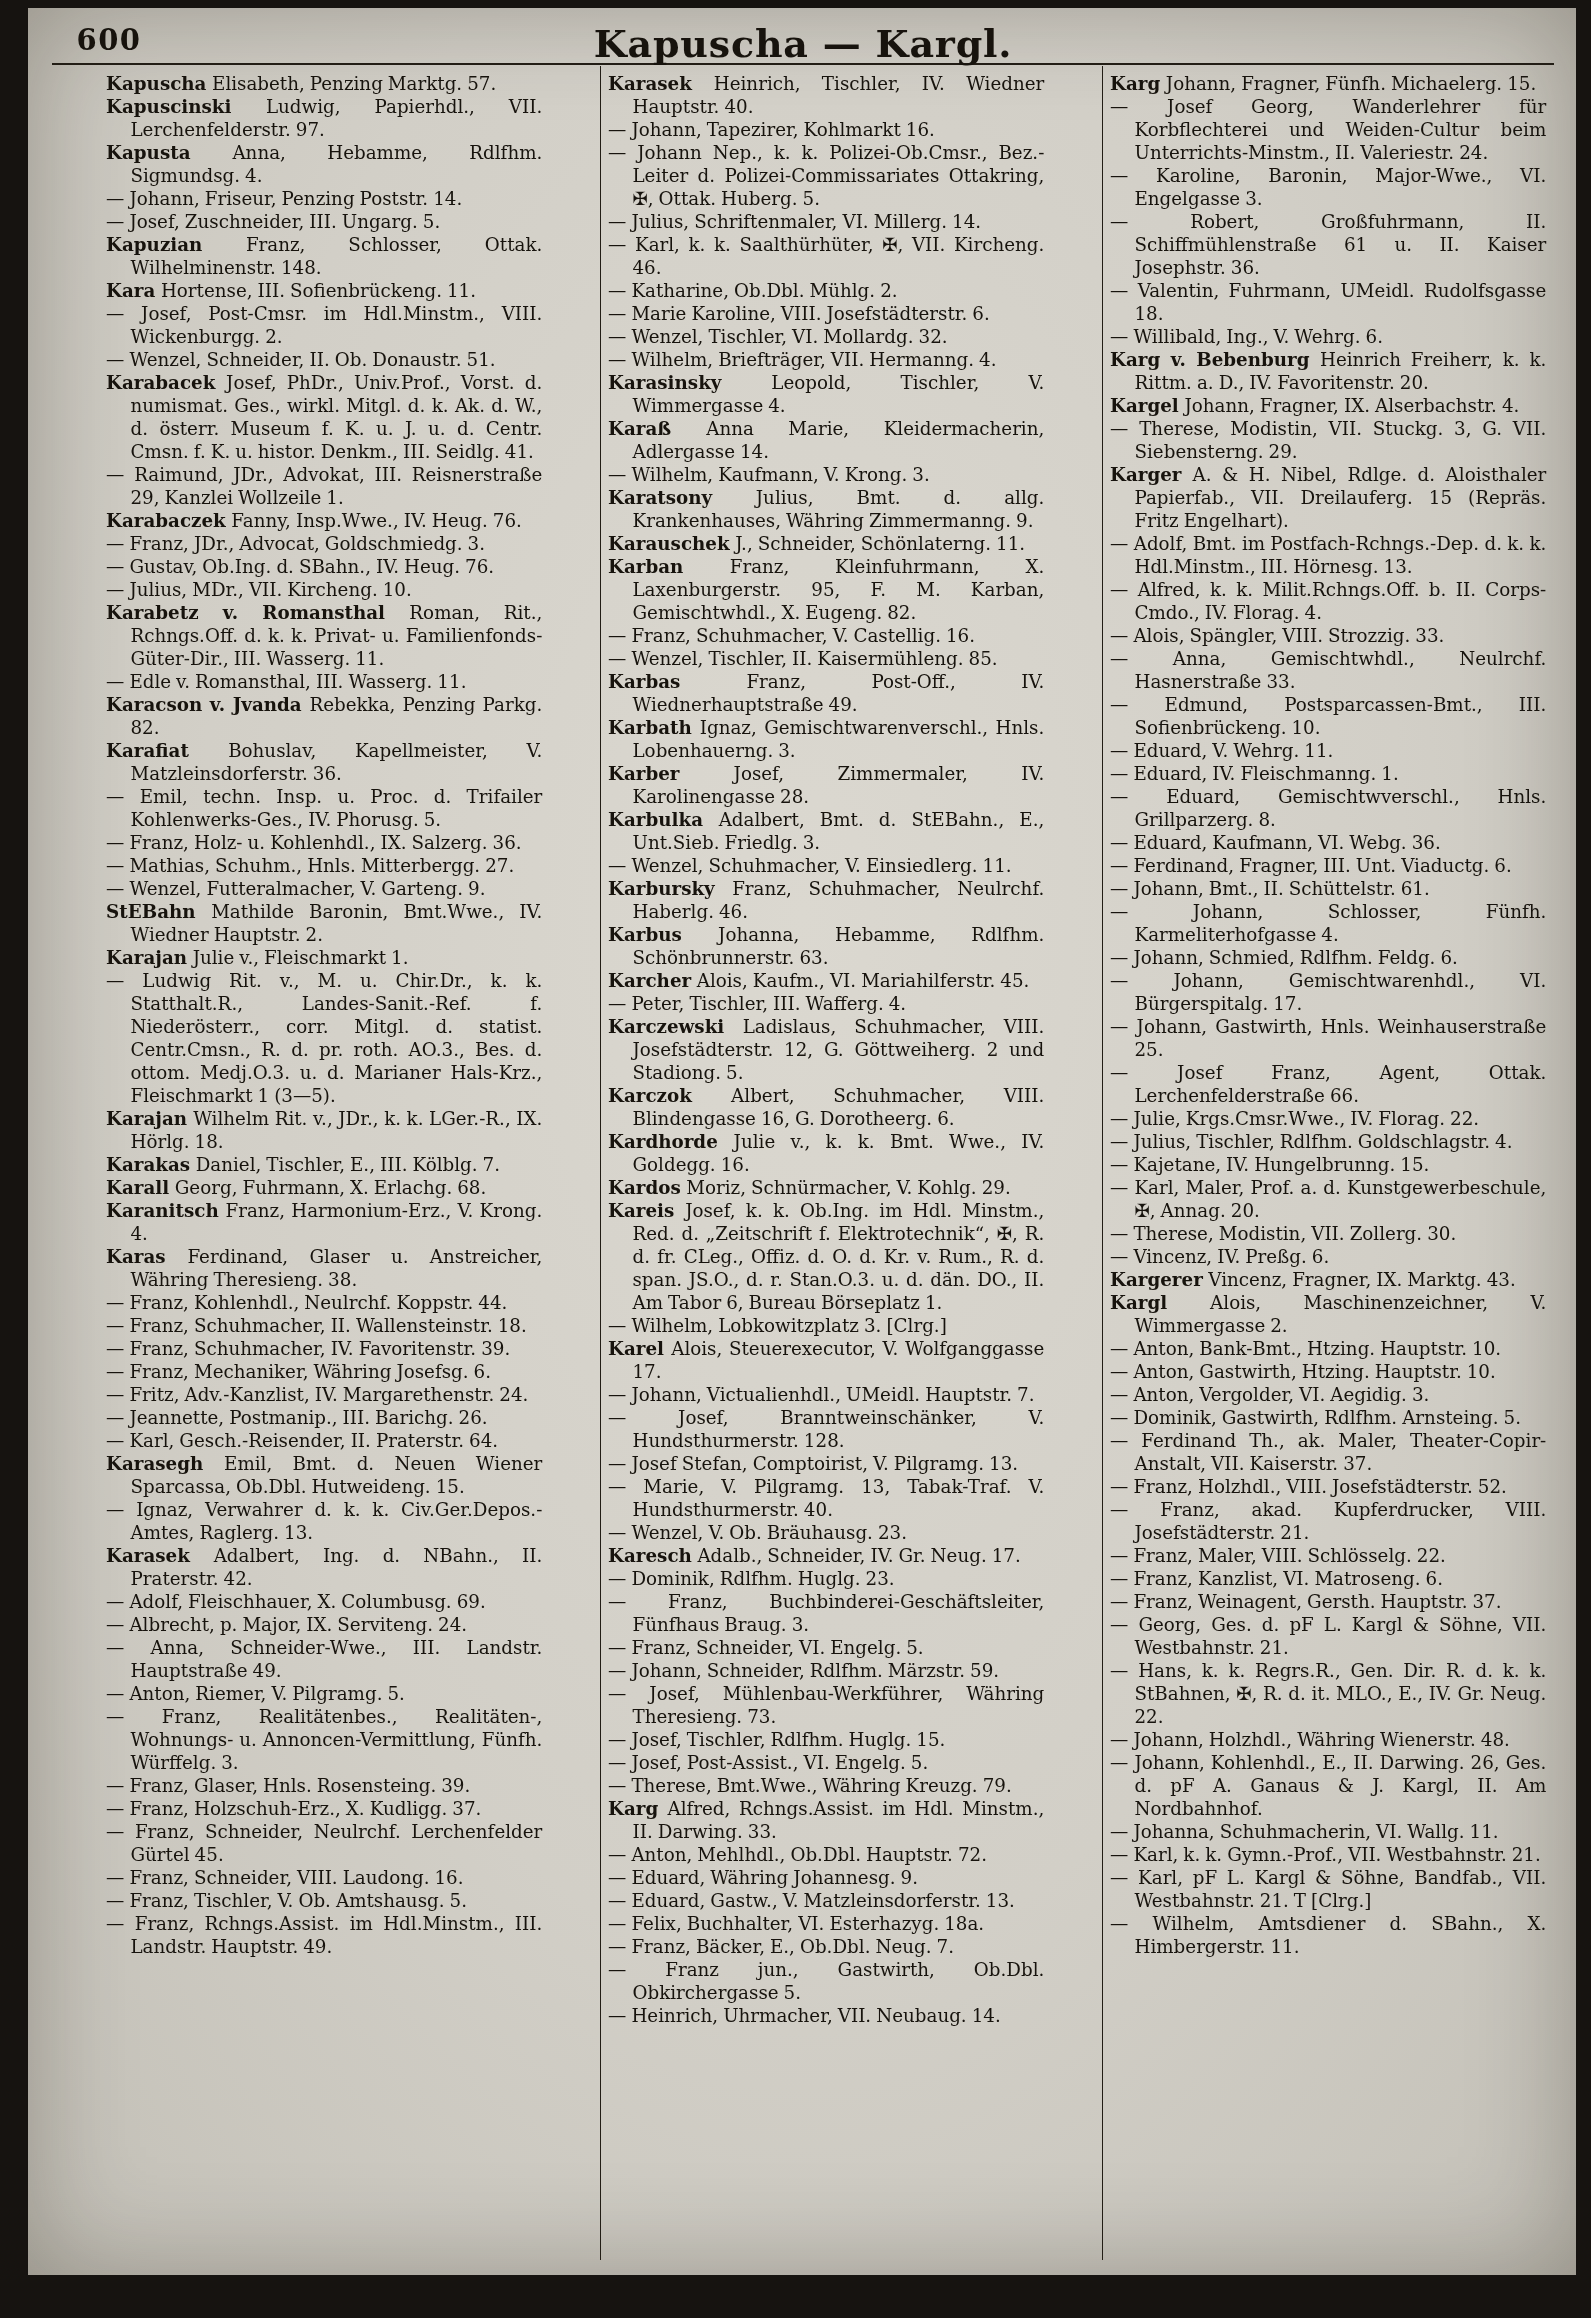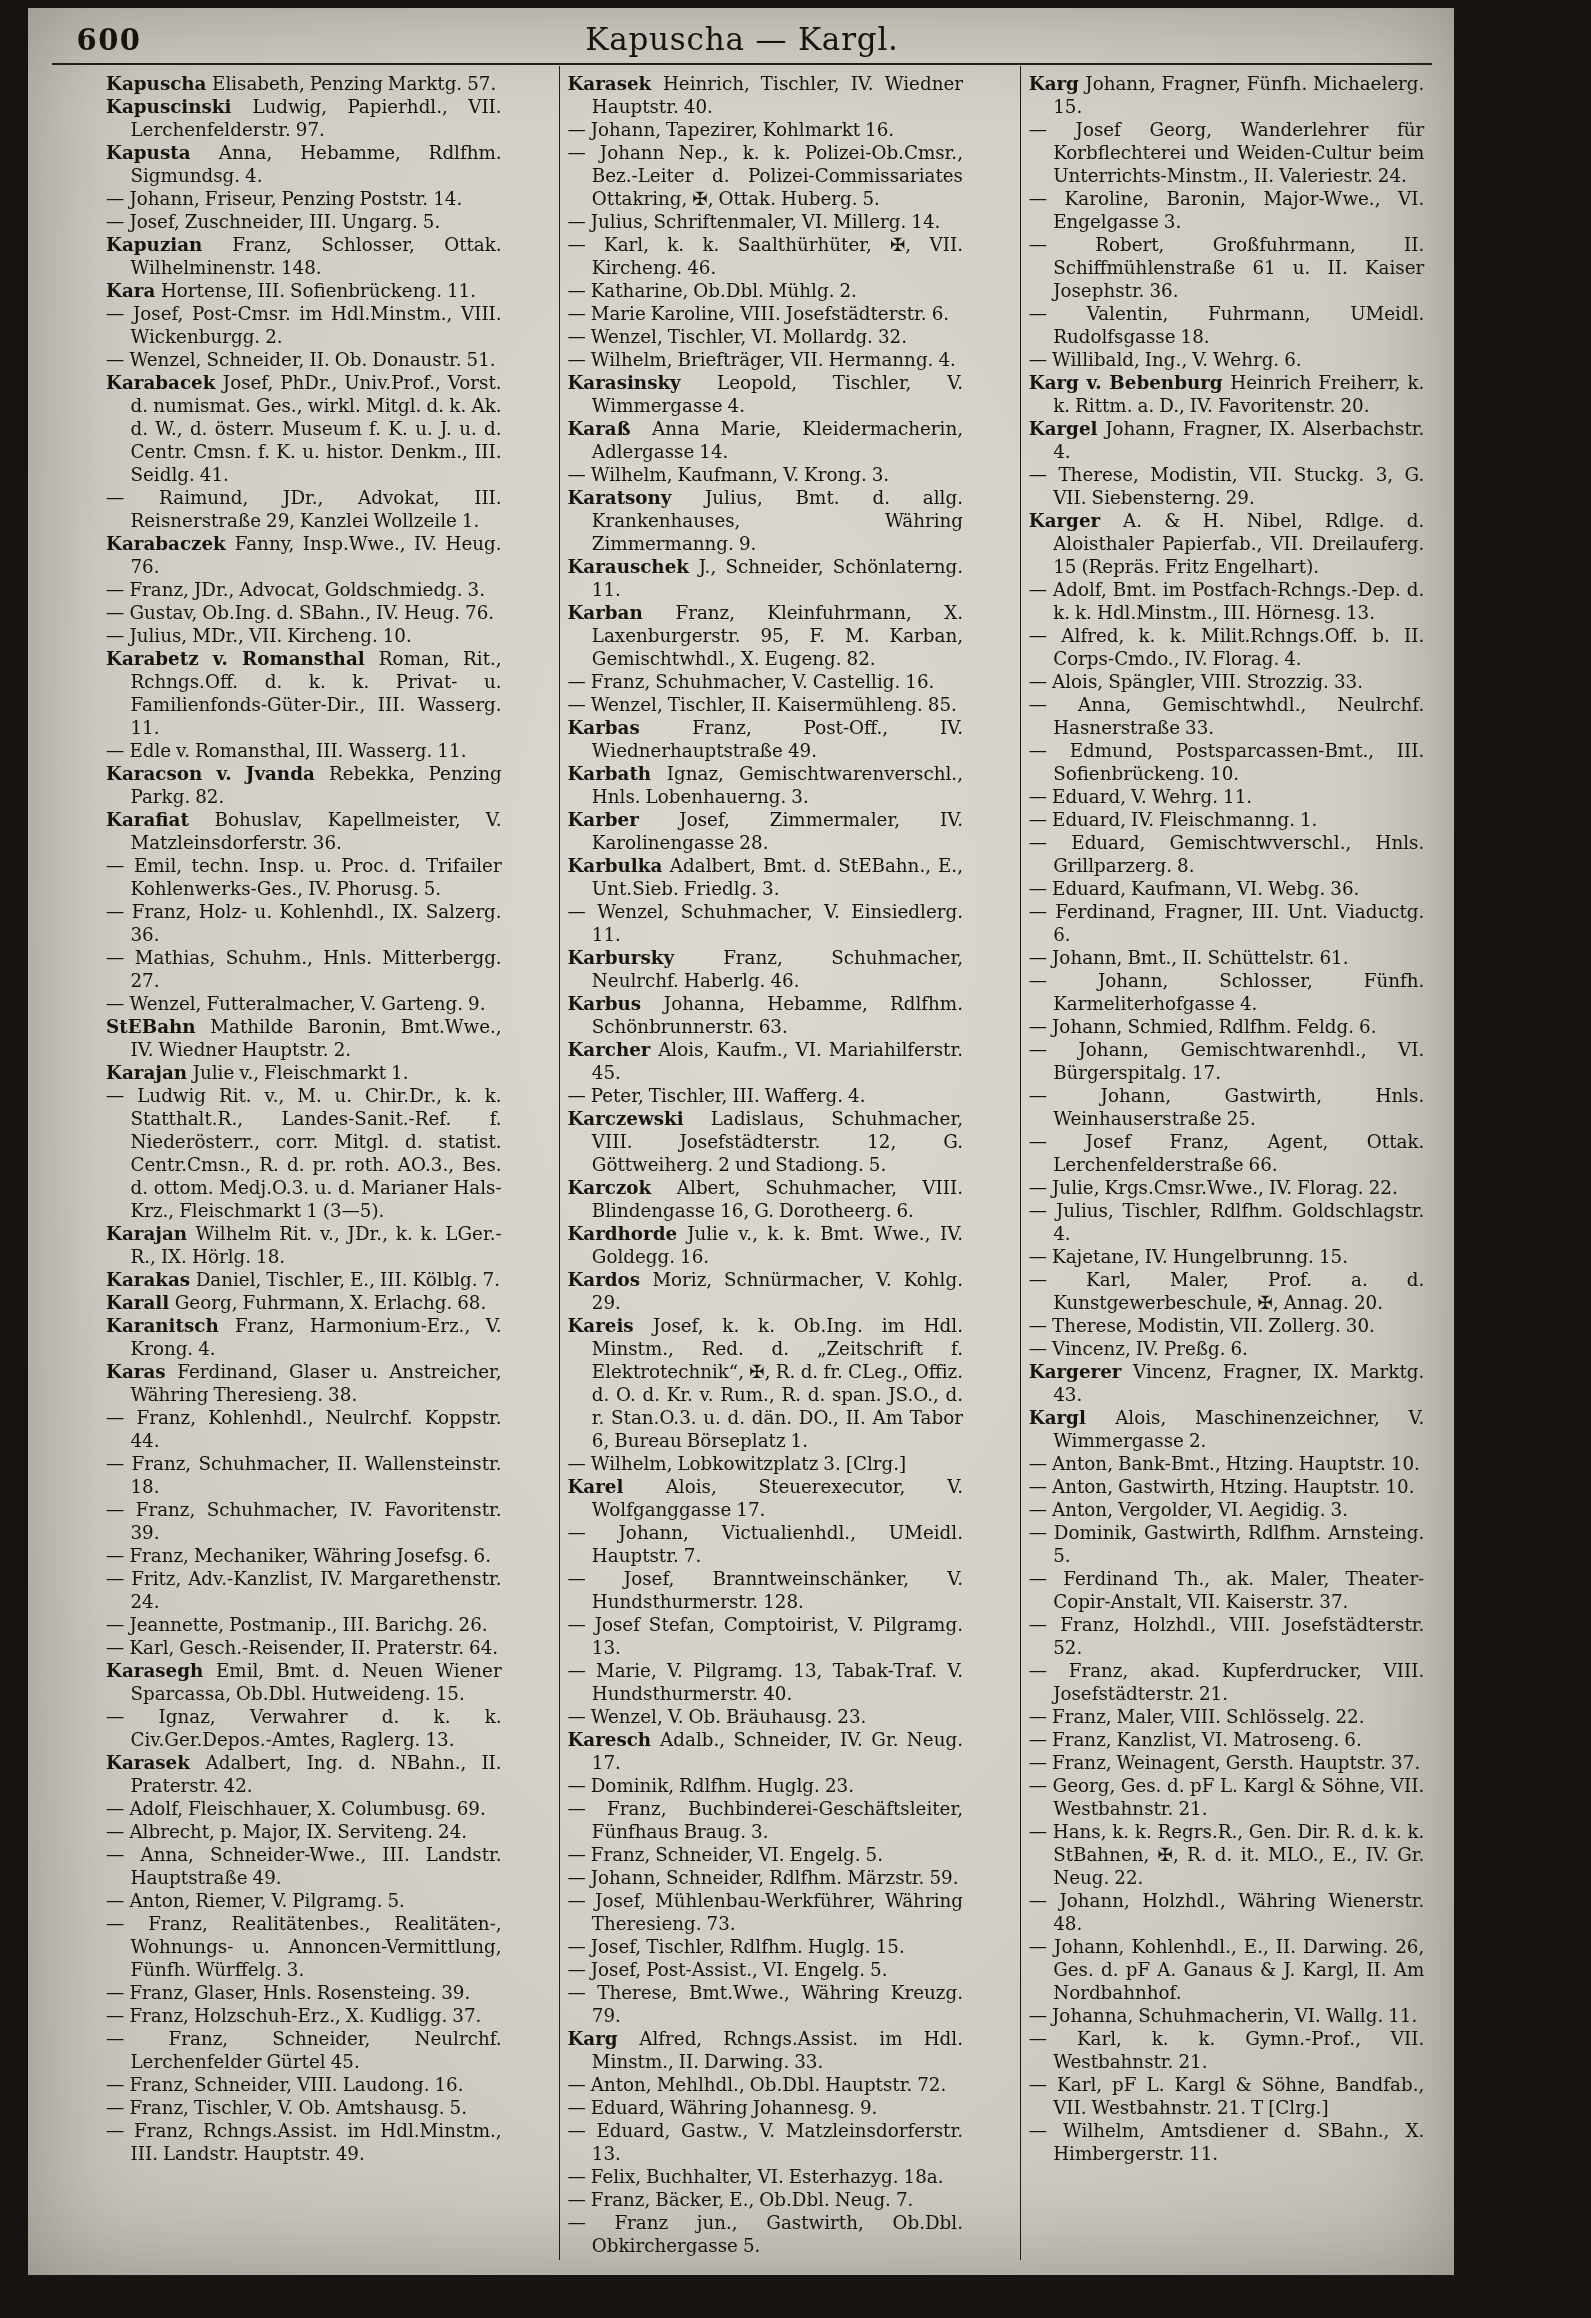--- a/index.html
+++ b/index.html
@@ -9,21 +9,21 @@
     height: 2319px;
     position: relative;
     background: #161310;
     font-family: "DejaVu Serif", serif;
     overflow: hidden;
   }
   .sheet {
     position: absolute;
     left: 27.5px;
     top: 7.6px;
-    width: 1426px;
+    width: 1548px;
     height: 2267px;
     background: radial-gradient(ellipse at 50% 40%, #dbd8d0 0%, #d2cfc7 55%, #c3c0b7 100%);
     color: #17130d;
     padding: 12.2px 20px 0 23px;
     box-shadow: inset 0 0 107px rgba(20,15,5,0.28);
   }
   .header {
     position: relative;
     height: 43px;
   }
@@ -33,22 +33,22 @@
     top: 3.1px;
     font-size: 29px;
     font-weight: bold;
     letter-spacing: 1.5px;
   }
   .page-title {
     position: absolute;
     left: 0; right: 0;
     top: 1.5px;
     text-align: center;
-    font-size: 31px;
-    font-weight: normal;
+    font-size: 38px;
+    font-weight: bold;
     letter-spacing: 0.8px;
   }
   .header-rule {
     border: none;
     border-top: 2.3px solid #221d15;
     margin: 0 1.5px 0 1.5px;
   }
   .columns {
     display: flex;
     height: 2194px;

